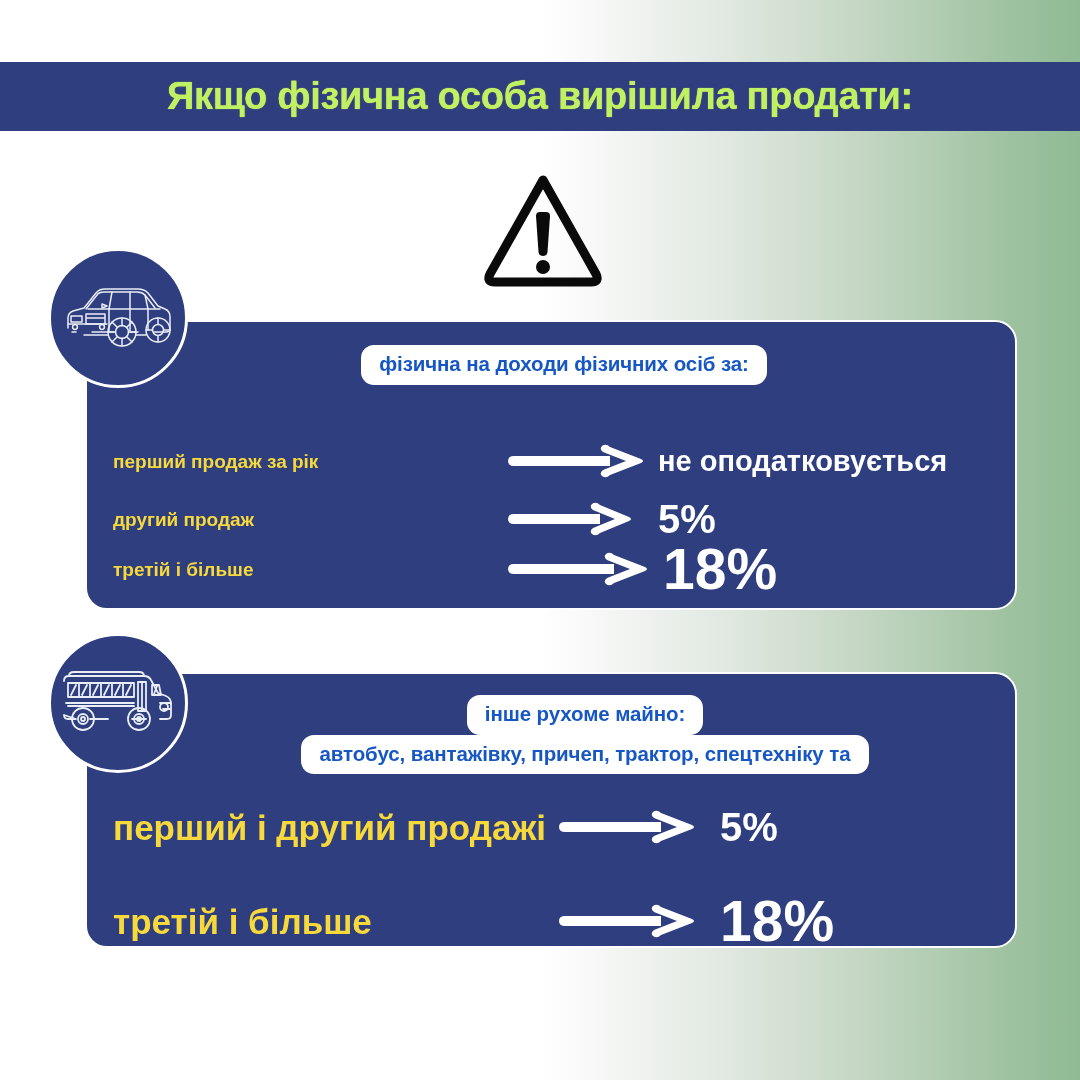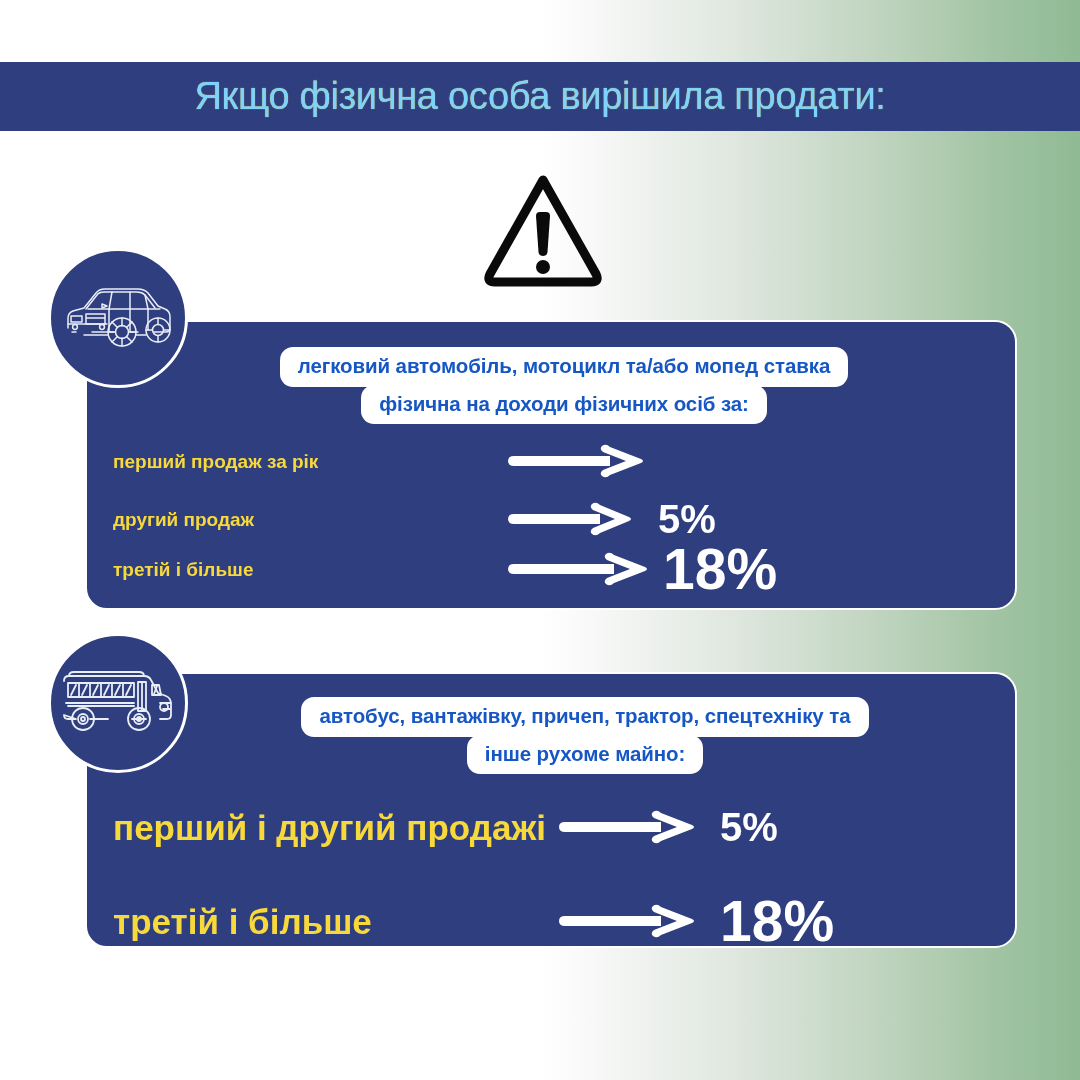--- a/index.html
+++ b/index.html
@@ -36,23 +36,23 @@
     left: 0;
     top: 62px;
     width: 1080px;
     height: 69px;
     background: #2e3e7f;
     display: flex;
     align-items: center;
     justify-content: center;
   }
   #title-text {
-    color: #7dd3fc;
+    color: #bef264;
     font-size: 38px;
-    font-weight: normal;
+    font-weight: bold;
     letter-spacing: -0.3px;
     white-space: nowrap;
     text-shadow: 0 0 1px #f7d93c;
   }
 
   
   #warning-icon {
     position: absolute;
     left: 483px;
     top: 172px;
@@ -219,34 +219,34 @@
         <circle cx="96" cy="50" r="12"></circle>
         <circle cx="96" cy="50" r="5.5"></circle>
         <path d="M96 38 L96 44.5 M96 55.5 L96 62 M84 50 L90.5 50 M101.5 50 L108 50"></path>
 
         <path d="M22 55 L46 55 M74 55 L84 55"></path>
       </svg>
     </span>
   </div>
 
   <div class="pill-block" id="pill-block-1">
-    <span class="pill">легковий автомобіль, мотоцикл та/або мопед ставка</span>
     <span class="pill second">фізична на доходи фізичних осіб за:</span>
   </div>
 
   <div class="rows" id="rows-1">
 
     <div class="row">
       <span class="row-label">перший продаж за рік</span>
       <span class="arrow-wrap" style="left:393px;">
         <svg class="arrow" width="140" height="34" viewBox="0 0 140 34" xmlns="http://www.w3.org/2000/svg">
           <path d="M2 17 Q2 12 8 12 L104 12 L104 22 L8 22 Q2 22 2 17 Z" fill="#ffffff"></path>
           <path d="M96 2 Q100 -1 104 3 L135 15 Q139 17 135 19 L104 31 Q100 35 96 32 Q93 29 97 26 L120 17 L97 8 Q93 5 96 2 Z" fill="#ffffff"></path>
         </svg>
       </span>
+      <span class="row-value value-text" style="position:absolute; left:545px;">не оподатковується</span>
     </div>
 
     <div class="row">
       <span class="row-label">другий продаж</span>
       <span class="arrow-wrap" style="left:393px;">
         <svg class="arrow" width="128" height="34" viewBox="0 0 128 34" xmlns="http://www.w3.org/2000/svg">
           <path d="M2 17 Q2 12 8 12 L94 12 L94 22 L8 22 Q2 22 2 17 Z" fill="#ffffff"></path>
           <path d="M86 2 Q90 -1 94 3 L123 15 Q127 17 123 19 L94 31 Q90 35 86 32 Q83 29 87 26 L109 17 L87 8 Q83 5 86 2 Z" fill="#ffffff"></path>
         </svg>
       </span>
@@ -297,22 +297,22 @@
         <circle cx="23" cy="56" r="5"></circle>
         <circle cx="23" cy="56" r="2"></circle>
         <circle cx="79" cy="56" r="11"></circle>
         <circle cx="79" cy="56" r="5"></circle>
         <circle cx="79" cy="56" r="2"></circle>
       </svg>
     </span>
   </div>
 
   <div class="pill-block" id="pill-block-2">
+    <span class="pill second">інше рухоме майно:</span>
     <span class="pill">автобус, вантажівку, причеп, трактор, спецтехніку та</span>
-    <span class="pill second">інше рухоме майно:</span>
   </div>
 
   <div class="rows" id="rows-2">
 
     <div class="row">
       <span class="row-label">перший і другий продажі</span>
       <span class="arrow-wrap" style="left:444px;">
         <svg class="arrow" width="140" height="34" viewBox="0 0 140 34" xmlns="http://www.w3.org/2000/svg">
           <path d="M2 17 Q2 12 8 12 L104 12 L104 22 L8 22 Q2 22 2 17 Z" fill="#ffffff"></path>
           <path d="M96 2 Q100 -1 104 3 L135 15 Q139 17 135 19 L104 31 Q100 35 96 32 Q93 29 97 26 L120 17 L97 8 Q93 5 96 2 Z" fill="#ffffff"></path>

